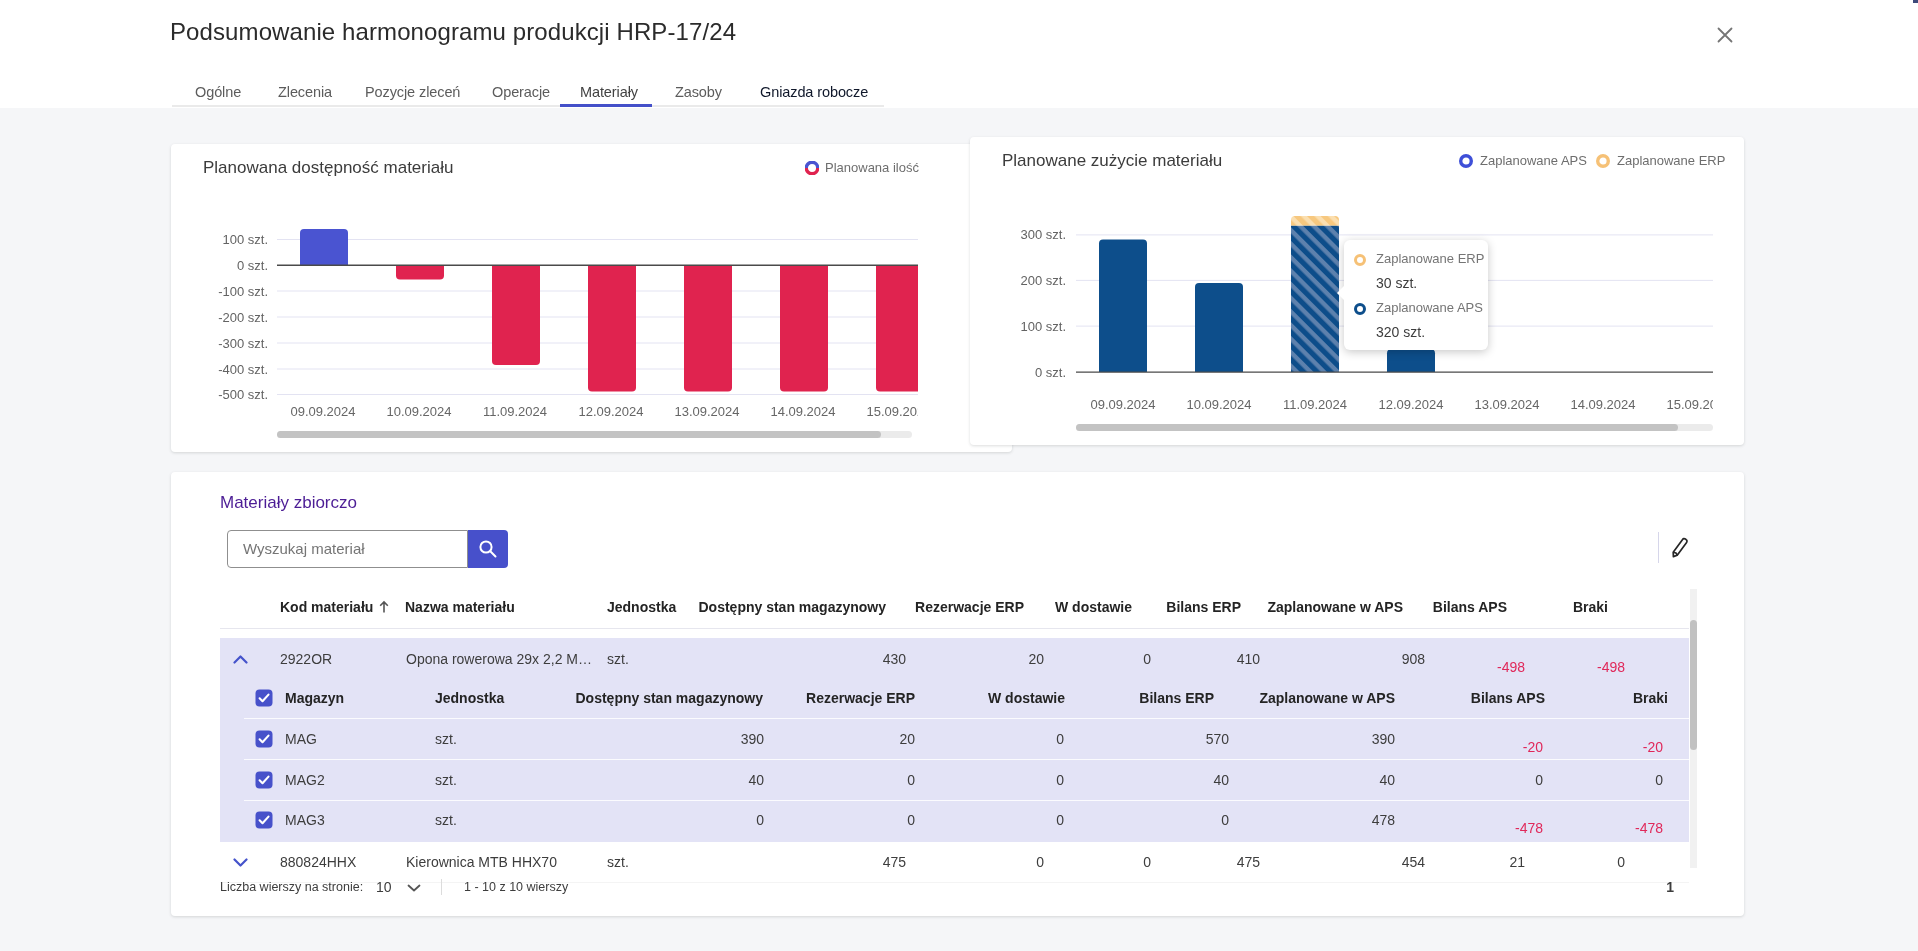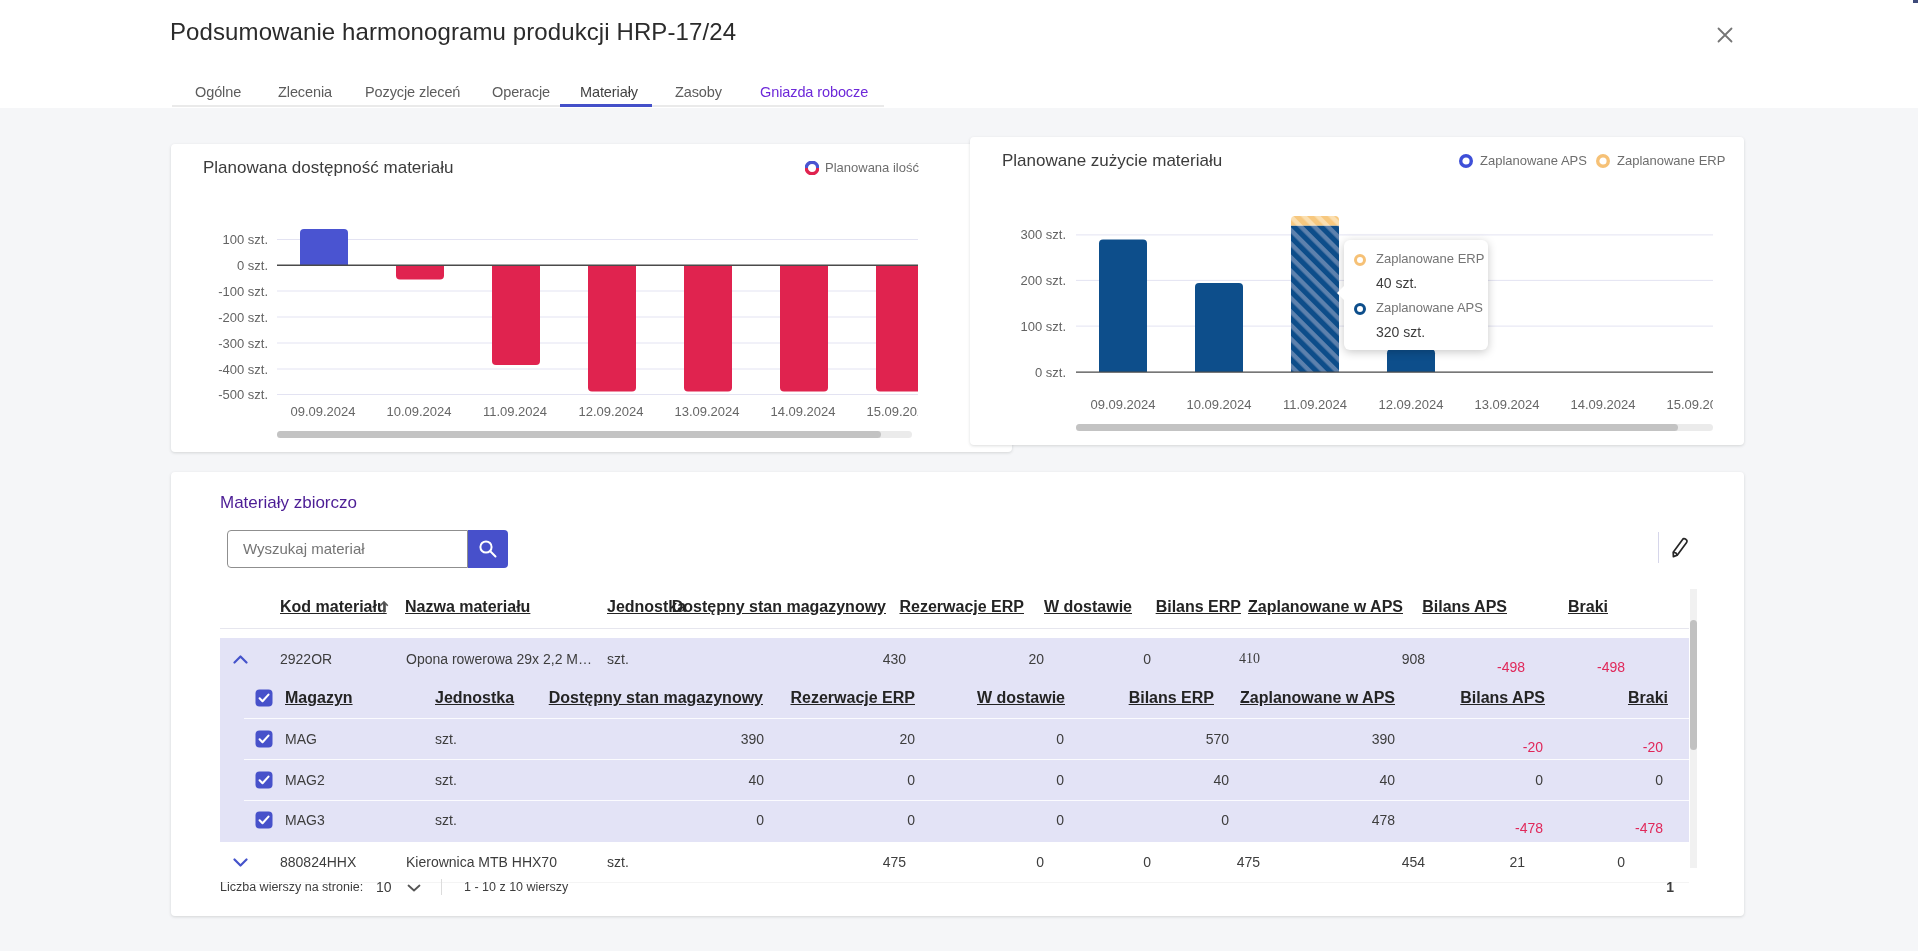--- a/index.html
+++ b/index.html
@@ -1,34 +1,34 @@
 <!DOCTYPE html>
 <html><head><meta charset="utf-8"><style>
 *{margin:0;padding:0;box-sizing:border-box;}
 html,body{width:1918px;height:951px;overflow:hidden;}
 body{font-family:"Liberation Sans", sans-serif;background:#fff;position:relative;}
 .card{position:absolute;background:#fff;border-radius:4px;box-shadow:0 1px 3px rgba(60,64,67,.18);}
 .neg{color:#e0285a !important;margin-top:8px;}
 .b{font-weight:bold;}
 .cell{white-space:nowrap;color:#3d3d3d;font-size:14px;}
-.hcell{white-space:nowrap;color:#242424;font-size:16px;font-weight:bold;text-decoration:underline;}
+.hcell{white-space:nowrap;color:#242424;font-size:14px;font-weight:bold;}
 </style></head><body>
 <div style="position:absolute;left:0;top:108px;width:1918px;height:843px;background:#f5f6f8"></div>
 <div style="position:absolute;right:0;top:0;width:5px;height:3px;background:#3d4a7a"></div>
 <div style="position:absolute;left:170px;top:18px;font-size:24px;color:#2b2b2b;letter-spacing:0.1px">Podsumowanie harmonogramu produkcji HRP-17/24</div>
 <svg width="16" height="16" style="position:absolute;left:1717px;top:27px">
     <path d="M1.5 1.5 L14.5 14.5 M14.5 1.5 L1.5 14.5" stroke="#757575" stroke-width="1.8" stroke-linecap="round"></path>
   </svg>
 <div style="position:absolute;left:195px;top:84px;font-size:14.5px;letter-spacing:-0.1px;color:#5c5c5c;white-space:nowrap">Ogólne</div>
 <div style="position:absolute;left:278px;top:84px;font-size:14.5px;letter-spacing:-0.1px;color:#5c5c5c;white-space:nowrap">Zlecenia</div>
 <div style="position:absolute;left:365px;top:84px;font-size:14.5px;letter-spacing:-0.1px;color:#5c5c5c;white-space:nowrap">Pozycje zleceń</div>
 <div style="position:absolute;left:492px;top:84px;font-size:14.5px;letter-spacing:-0.1px;color:#5c5c5c;white-space:nowrap">Operacje</div>
 <div style="position:absolute;left:580px;top:84px;font-size:14.5px;letter-spacing:-0.1px;color:#424242;white-space:nowrap">Materiały</div>
 <div style="position:absolute;left:675px;top:84px;font-size:14.5px;letter-spacing:-0.1px;color:#5c5c5c;white-space:nowrap">Zasoby</div>
-<div style="position:absolute;left:760px;top:84px;font-size:14.5px;letter-spacing:-0.1px;color:#6d28d9;white-space:nowrap">Gniazda robocze</div>
+<div style="position:absolute;left:760px;top:84px;font-size:14.5px;letter-spacing:-0.1px;color:#0f172a;white-space:nowrap">Gniazda robocze</div>
 <div style="position:absolute;left:172px;top:105px;width:712px;height:2px;background:#eaeaea"></div>
 <div style="position:absolute;left:560px;top:104px;width:92px;height:3px;background:#4450c9"></div>
 <div class="card" style="left:171px;top:144px;width:841px;height:308px">
     <div style="position:absolute;left:32px;top:14px;font-size:17px;color:#3c3c3c">Planowana dostępność materiału</div>
     <svg width="14" height="14" style="position:absolute;left:634px;top:17px">
       <path d="M1.25 7 a5.75 5.75 0 0 1 11.5 0" fill="none" stroke="#4a54d1" stroke-width="3.4"></path>
       <path d="M12.75 7 a5.75 5.75 0 0 1 -11.5 0" fill="none" stroke="#e0234f" stroke-width="3.4"></path>
     </svg>
     <div style="position:absolute;left:654px;top:16px;font-size:13px;color:#6e6e6e">Planowana ilość</div>
     <svg width="773" height="308" style="position:absolute;left:0;top:0">
@@ -123,21 +123,21 @@
       </g>
       <rect x="106" y="287" width="637" height="7" rx="3.5" fill="#ebebeb"></rect>
       <rect x="106" y="287" width="602" height="7" rx="3.5" fill="#c3c3c3"></rect>
     </svg>
     <div style="position:absolute;left:374px;top:103px;width:144px;height:110px;background:#fff;border-radius:6px;box-shadow:0 2px 10px rgba(0,0,0,.22)">
       <div style="position:absolute;left:-7px;top:46px;width:0;height:0;border-top:7px solid transparent;border-bottom:7px solid transparent;border-right:7px solid #fff"></div>
       <svg width="12" height="12" style="position:absolute;left:10px;top:14px">
         <circle cx="6.0" cy="6.0" r="4.5" fill="none" stroke="#f6c176" stroke-width="3"></circle>
       </svg>
       <div style="position:absolute;left:32px;top:11px;font-size:13px;color:#757575">Zaplanowane ERP</div>
-      <div style="position:absolute;left:32px;top:35px;font-size:14px;color:#3d3d3d">40 szt.</div>
+      <div style="position:absolute;left:32px;top:35px;font-size:14px;color:#3d3d3d">30 szt.</div>
       <svg width="12" height="12" style="position:absolute;left:10px;top:63px">
         <circle cx="6.0" cy="6.0" r="4.5" fill="none" stroke="#0d4e8b" stroke-width="3"></circle>
       </svg>
       <div style="position:absolute;left:32px;top:60px;font-size:13px;color:#757575">Zaplanowane APS</div>
       <div style="position:absolute;left:32px;top:84px;font-size:14px;color:#3d3d3d">320 szt.</div>
     </div>
   </div>
 <div class="card" style="left:171px;top:472px;width:1573px;height:444px">
     <div style="position:absolute;left:49px;top:21px;font-size:17px;color:#4c1d95">Materiały zbiorczo</div>
     <div style="position:absolute;left:56px;top:58px;width:241px;height:38px;border:1px solid #8f8f8f;border-radius:4px 0 0 4px;background:#fff"></div>
@@ -169,21 +169,21 @@
     <div style="position:absolute;left:49px;top:166px;width:1469px;height:204px;background:#e3e3f6"></div>
     <svg width="15" height="9" style="position:absolute;left:62px;top:183px">
       <polyline points="1.5,7.5 7.5,1.5 13.5,7.5" fill="none" stroke="#4553cb" stroke-width="2.2" stroke-linecap="round" stroke-linejoin="round"></polyline>
     </svg>
     <div class="cell" style="position:absolute;left:109px;top:178px;line-height:18px;">2922OR</div>
     <div class="cell" style="position:absolute;left:235px;top:178px;line-height:18px;">Opona rowerowa 29x 2,2 M…</div>
     <div class="cell" style="position:absolute;left:436px;top:178px;line-height:18px;">szt.</div>
     <div class="cell " style="position:absolute;right:838px;top:178px;line-height:18px;text-align:right;">430</div>
     <div class="cell " style="position:absolute;right:700px;top:178px;line-height:18px;text-align:right;">20</div>
     <div class="cell " style="position:absolute;right:593px;top:178px;line-height:18px;text-align:right;">0</div>
-    <div class="cell " style="position:absolute;right:484px;top:178px;line-height:18px;text-align:right;font-family:Liberation Serif, serif;">410</div>
+    <div class="cell " style="position:absolute;right:484px;top:178px;line-height:18px;text-align:right;">410</div>
     <div class="cell " style="position:absolute;right:319px;top:178px;line-height:18px;text-align:center;">908</div>
     <div class="cell neg" style="position:absolute;right:219px;top:178px;line-height:18px;text-align:right;">-498</div>
     <div class="cell neg" style="position:absolute;right:119px;top:178px;line-height:18px;text-align:right;">-498</div>
     <svg width="18" height="18" style="position:absolute;left:84px;top:217px">
       <rect x="0.5" y="0.5" width="17" height="17" rx="4" fill="#4751ca"></rect>
       <path d="M4.6 9.3 l2.9 2.9 l6-6.6" fill="none" stroke="#fff" stroke-width="2.1" stroke-linecap="round" stroke-linejoin="round"></path>
     </svg>
     <div class="hcell" style="position:absolute;left:114px;top:217px;line-height:18px;">Magazyn</div>
     <div class="hcell" style="position:absolute;left:264px;top:217px;line-height:18px;">Jednostka</div>
     <div class="hcell" style="position:absolute;right:981px;top:217px;line-height:18px;text-align:right;">Dostępny stan magazynowy</div>

